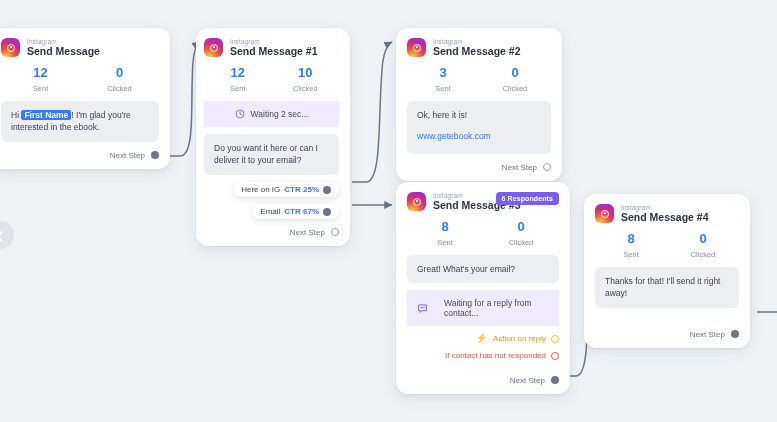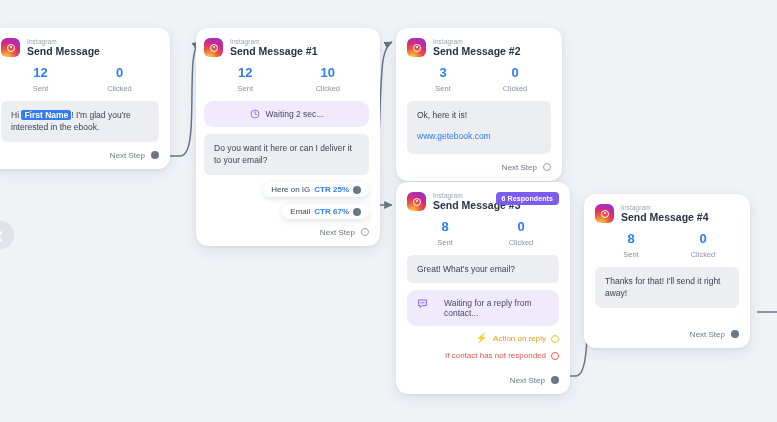--- a/index.html
+++ b/index.html
@@ -63,23 +63,23 @@
     padding: 8px 10px; font-size: 8.5px; color: #3b4455;
     line-height: 1.5;
   }
   .bubble a { color: #2f7cf6; text-decoration: none; }
   .var-chip {
     background: #2f7cf6; color: #fff; border-radius: 2px;
     padding: 0 3px; font-weight: 600;
   }
 
   .pill-wait {
-    background: #efeafc; border-radius: 9px;
+    background: #efeafc; border-radius: 0;
     padding: 8px 10px; font-size: 8.5px; color: #4a4a66;
-    display: flex; align-items: flex-start; justify-content: center; gap: 6px;
+    display: flex; align-items: center; justify-content: center; gap: 6px;
   }
   .pill-wait.left { justify-content: flex-start; gap: 16px; }
   .pill-wait + .bubble { margin-top: 7px; }
   .bubble + .pill-wait { margin-top: 7px; }
 
   .next-row {
     display: flex; align-items: flex-start; justify-content: flex-end;
     gap: 6px; margin-top: 9px;
   }
   .next-row .txt { font-size: 8px; color: #6b7688; }
@@ -163,21 +163,21 @@
         <div class="lbl">Clicked</div>
       </div>
     </div>
     <div class="bubble"><span>Hi </span><span class="var-chip">First Name</span><span>! I'm glad you're interested in the ebook.</span></div>
     <div class="next-row">
       <span class="txt">Next Step</span>
       <span class="dot-solid"></span>
     </div>
   </div>
 
-  <div class="card" style="left:196px; top:28px; width:184px;padding-left:8px;">
+  <div class="card" style="left:196px; top:28px; width:154px;padding-left:8px;">
     <div class="card-head">
       <span class="ig-icon">
           <i></i>
         </span>
       <span class="head-text">
         <span class="head-sub" style="display:block">Instagram</span>
         <span class="head-title" style="display:block">Send Message #1</span>
       </span>
     </div>
     <div class="stats">

